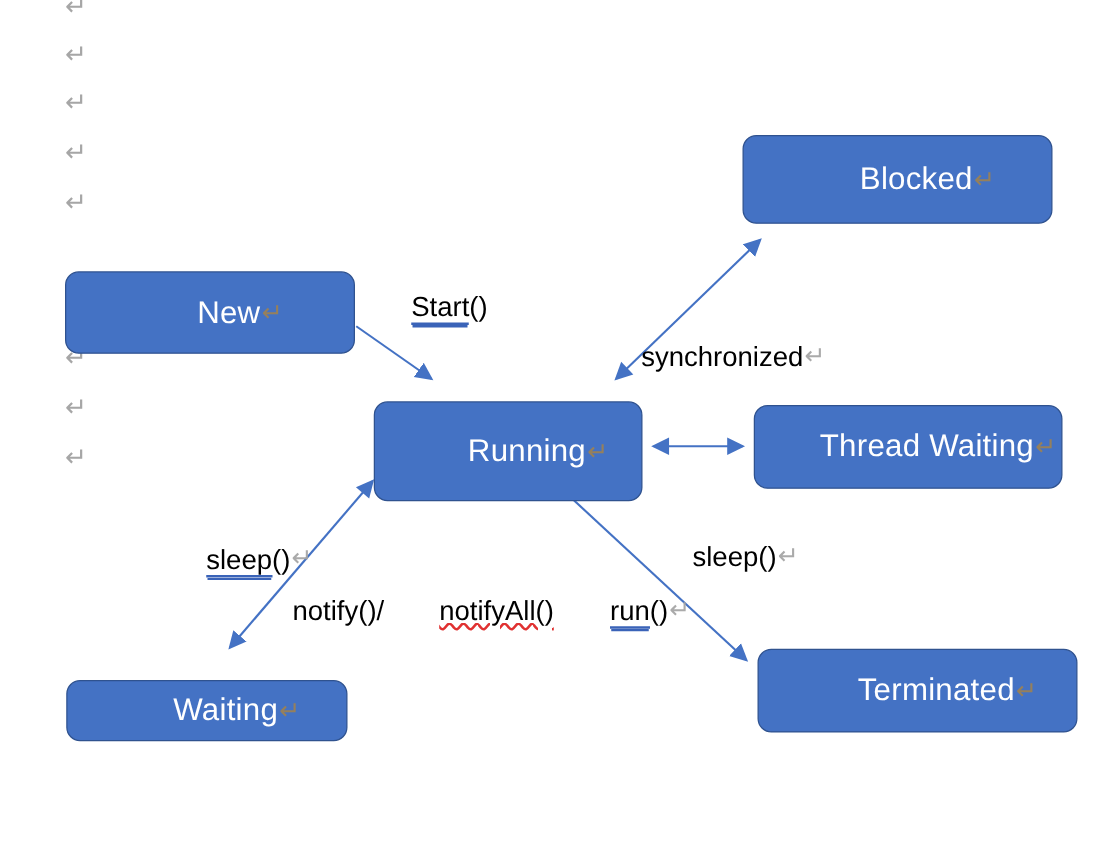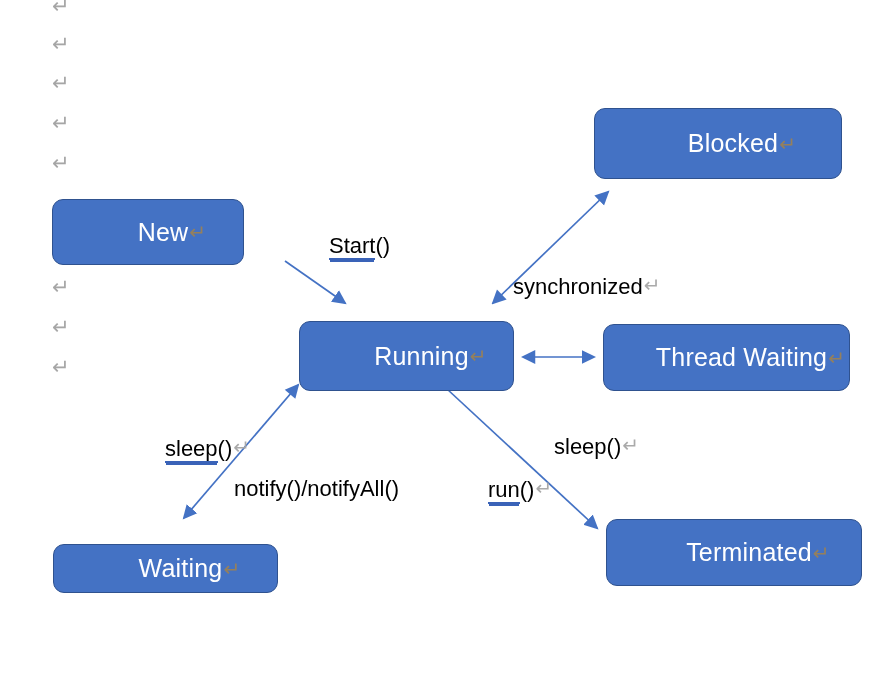--- a/index.html
+++ b/index.html
@@ -51,24 +51,26 @@
     color: #000000;
     white-space: nowrap;
     line-height: 1;
   }
   .edge-label .u-blue {
     border-bottom: 2px solid #3a63b8;
     box-shadow: 0 3px 0 -1px #3a63b8;
     padding-bottom: 0px;
   }
   .edge-label .sq-red {
+    text-decoration: underline;
     text-decoration-color: #e03131;
     text-decoration-style: wavy;
     text-decoration-thickness: 1.5px;
     text-underline-offset: 2px;
+    margin-left: 44px;
   }
   
   .ret-mark {
     position: absolute;
     color: #a6a6a6;
     font-size: 21px;
     line-height: 1;
     user-select: none;
   }
   
@@ -107,31 +109,31 @@
 
   <div class="ret-mark" style="left:52px; top:-5px;">↵</div>
   <div class="ret-mark" style="left:52px; top:33px;">↵</div>
   <div class="ret-mark" style="left:52px; top:72px;">↵</div>
   <div class="ret-mark" style="left:52px; top:112px;">↵</div>
   <div class="ret-mark" style="left:52px; top:152px;">↵</div>
   <div class="ret-mark" style="left:52px; top:276px;">↵</div>
   <div class="ret-mark" style="left:52px; top:316px;">↵</div>
   <div class="ret-mark" style="left:52px; top:356px;">↵</div>
 
-  <div class="node" style="left:52px; top:199px; width:192px; height:66px;">
+  <div class="node" style="left:52px; top:217px; width:232px; height:66px;">
     <span class="label-text">New</span>
       <span class="pilcrow">↵</span>
   </div>
 
   <div class="node" style="left:594px; top:108px; width:248px; height:71px;">
     <span class="label-text">Blocked</span>
       <span class="pilcrow">↵</span>
   </div>
 
-  <div class="node" style="left:299px; top:321px; width:215px; height:70px;">
+  <div class="node" style="left:299px; top:321px; width:215px; height:80px;">
     <span class="label-text">Running</span>
       <span class="pilcrow">↵</span>
   </div>
 
   <div class="node" style="left:603px; top:324px; width:247px; height:67px;justify-content:center;">
     <span class="label-text">Thread Waiting</span>
       <span class="pilcrow">↵</span>
   </div>
 
   <div class="node" style="left:53px; top:544px; width:225px; height:49px;">

